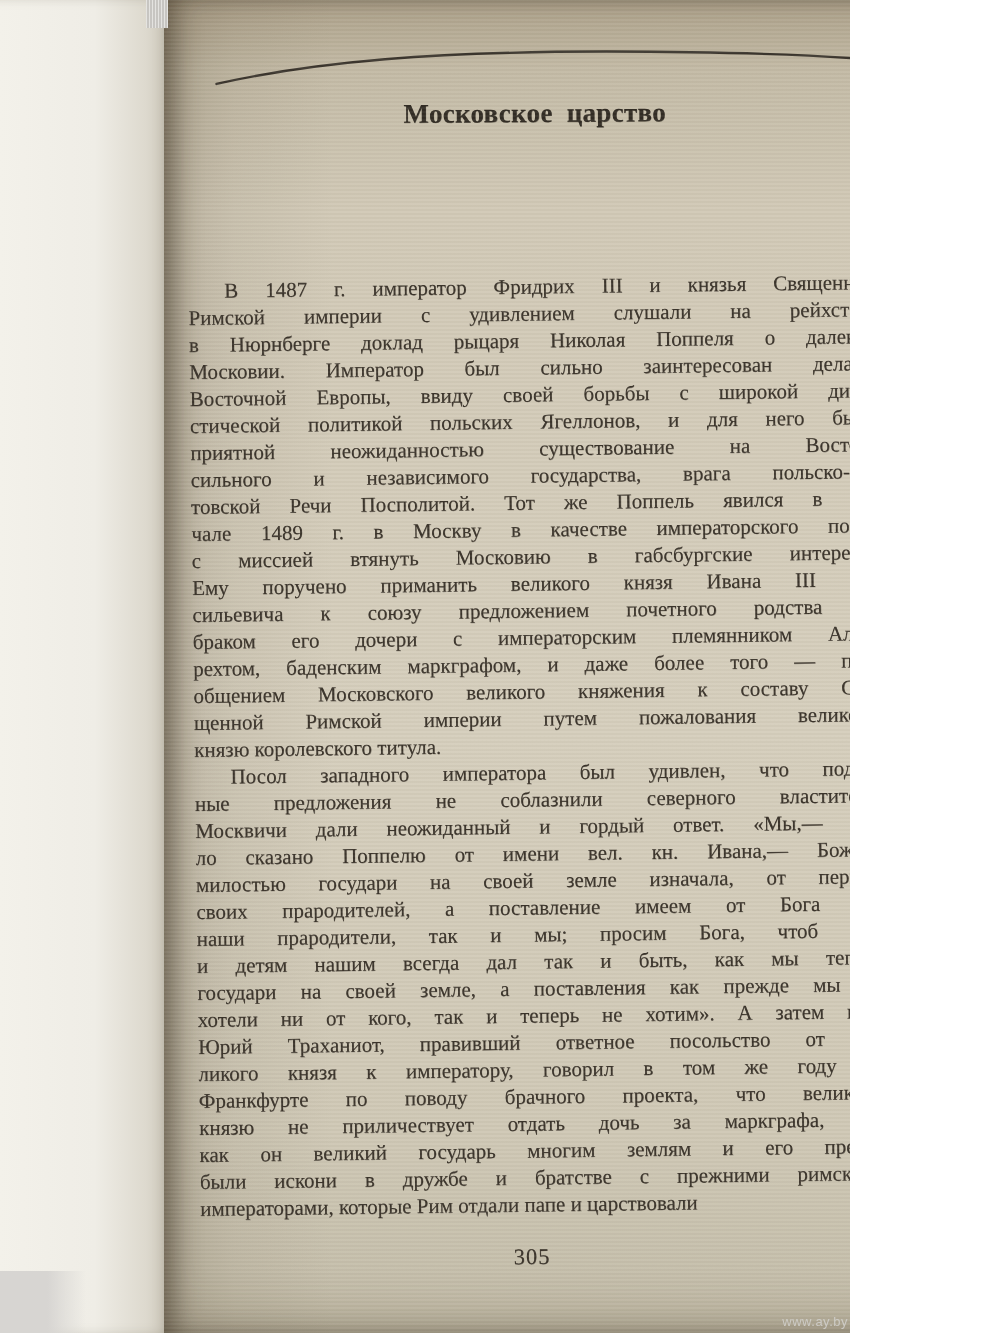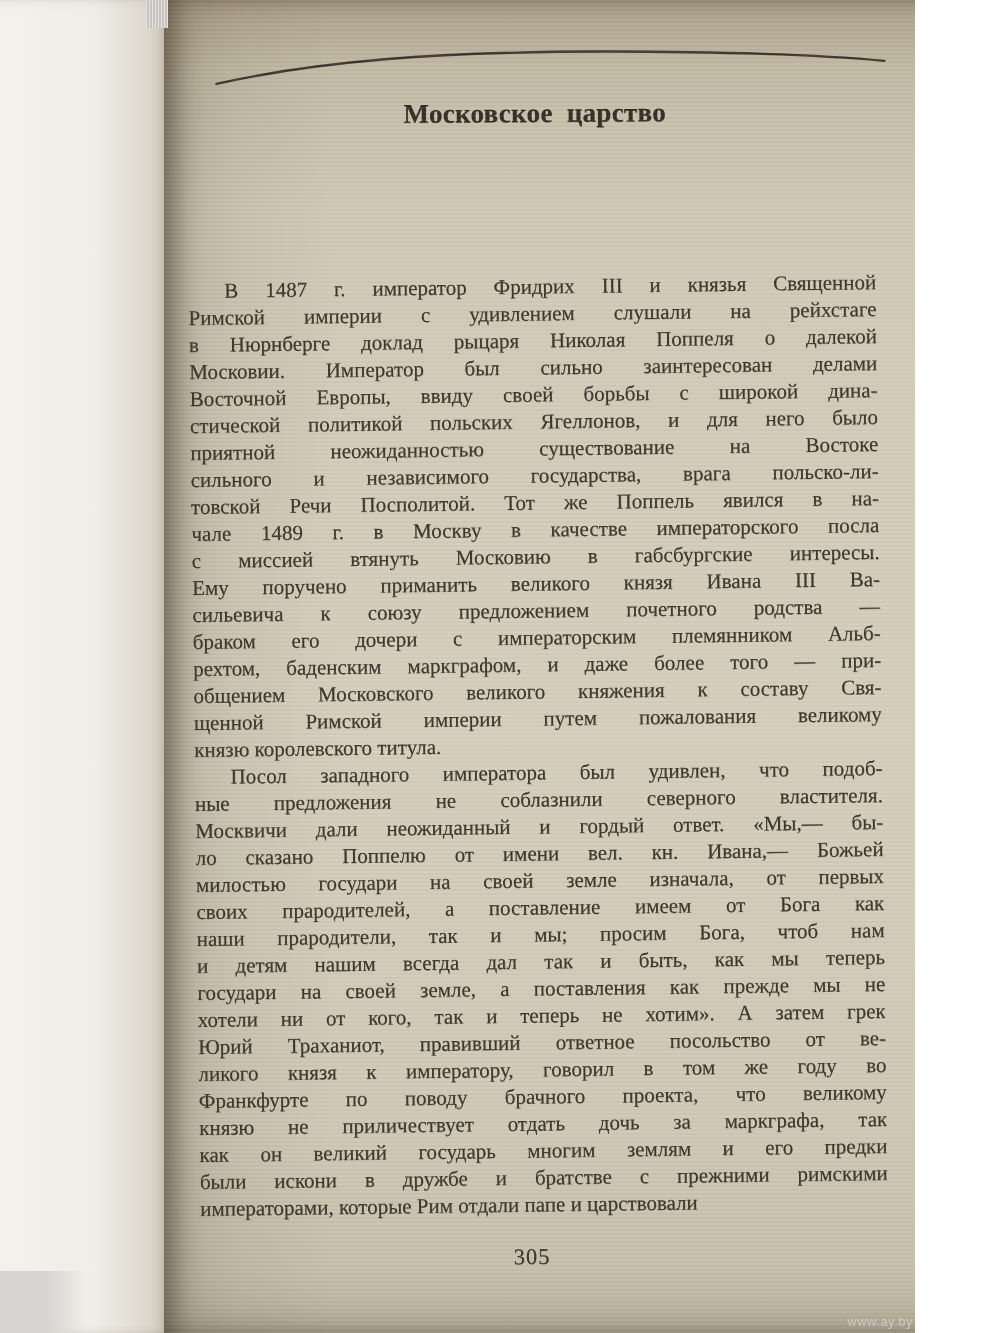--- a/index.html
+++ b/index.html
@@ -1,17 +1,17 @@
 <!DOCTYPE html>
 <html><head>
 <meta charset="utf-8">
 <style>
   html,body{margin:0;padding:0;}
   #photo{
-    position:relative;width:915px;height:1333px;overflow:hidden;
+    position:relative;width:850px;height:1333px;overflow:hidden;
     font-family:"Liberation Serif","DejaVu Serif",serif;
     background-color:#d8d6d2;
     background-image:
       repeating-linear-gradient(90deg, rgba(255,255,255,.35) 0 1px, rgba(0,0,0,.05) 1px 3px),
       repeating-linear-gradient(0deg, rgba(255,255,255,.25) 0 1px, rgba(0,0,0,.05) 1px 3px);
   }
   
   #cover{
     position:absolute;top:0;right:0;bottom:0;width:90px;
     background:linear-gradient(180deg,#2a1d16 0%,#20150f 35%,#1a110c 70%,#140d09 100%);

